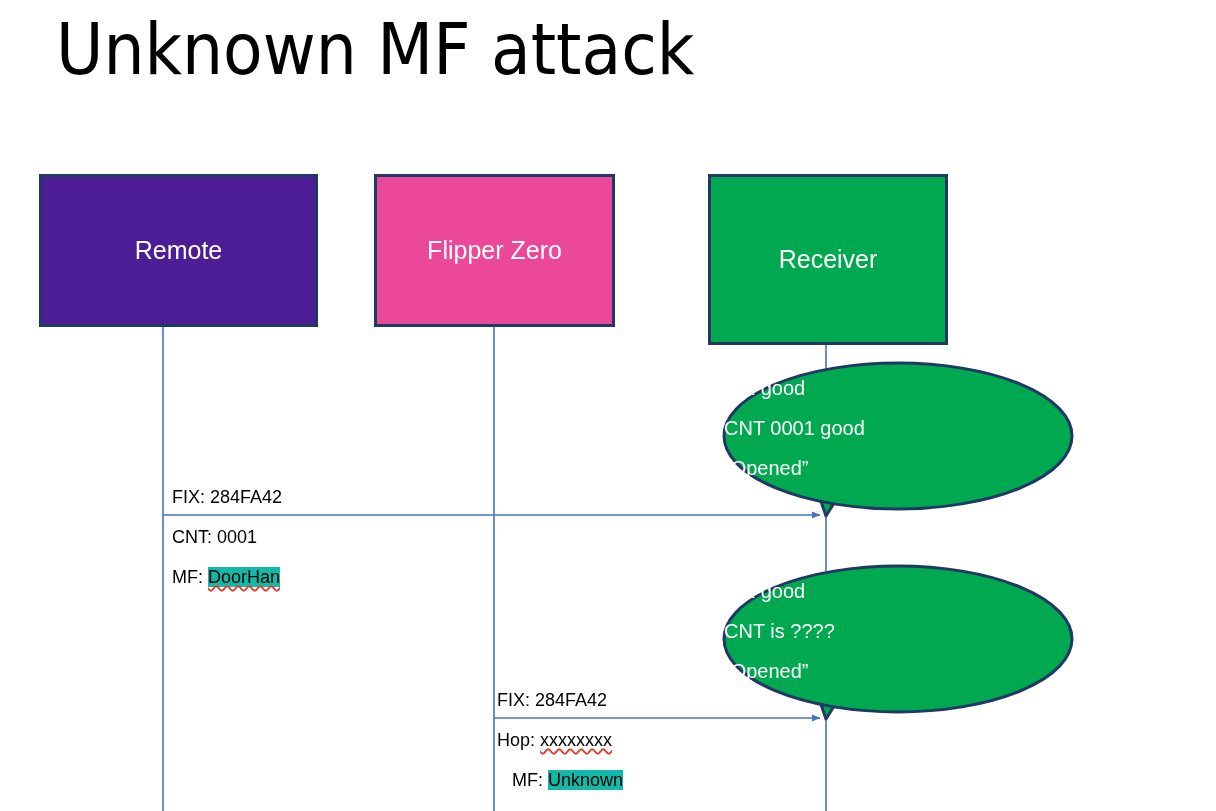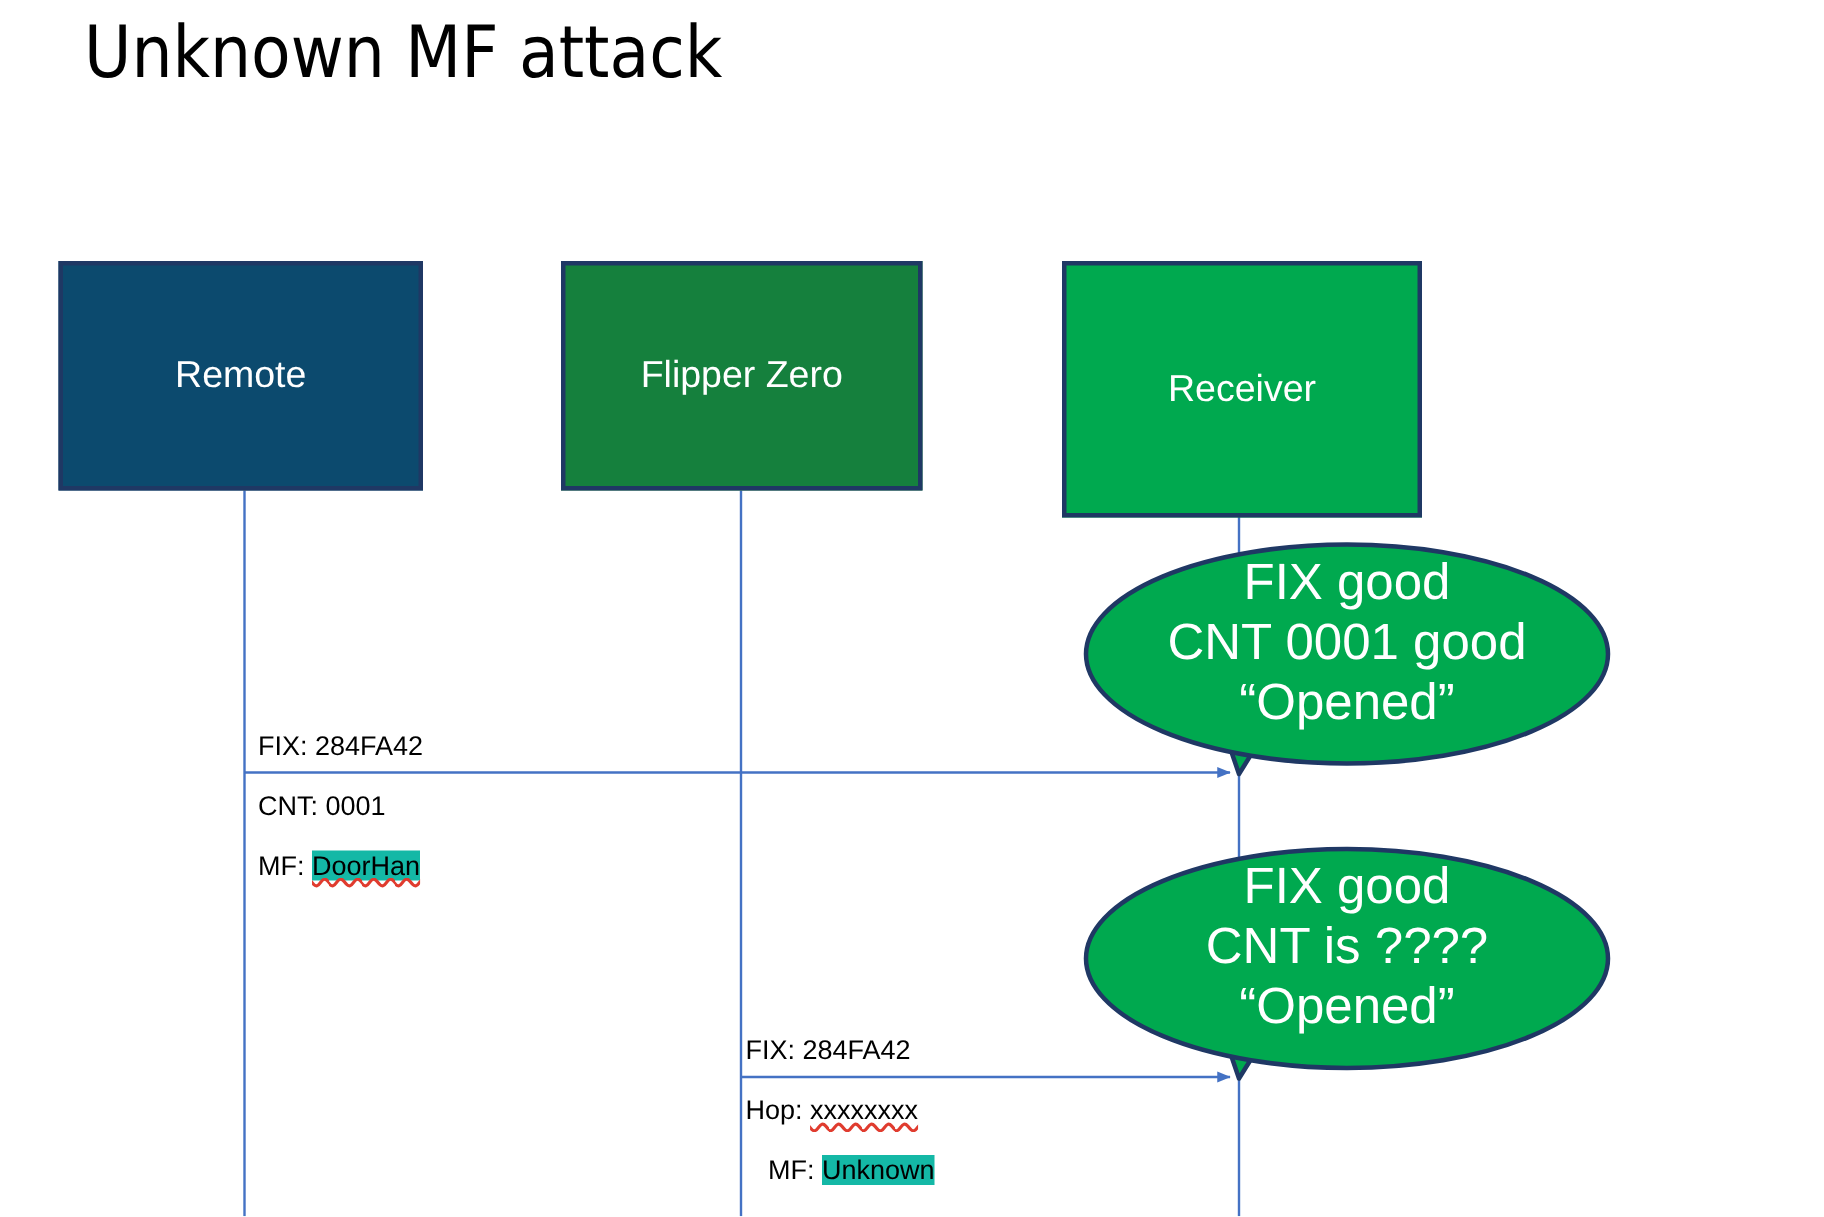--- a/index.html
+++ b/index.html
@@ -18,21 +18,21 @@
     background: #ffffff;
     overflow: hidden;
   }
 
   
   .slide-title {
     position: absolute;
     left: 56px;
     top: 8px;
     font-family: "DejaVu Sans Condensed", "Liberation Sans", sans-serif;
-    font-size: 48px;
+    font-size: 72px;
     font-weight: 300;
     letter-spacing: 0px;
     color: #000000;
     white-space: nowrap;
     line-height: 1.15;
   }
 
   
   #vector-layer {
     position: absolute;
@@ -51,22 +51,22 @@
     align-items: center;
     justify-content: center;
     color: #ffffff;
     font-size: 25px;
     font-weight: 400;
     font-family: "Liberation Sans", sans-serif;
   }
   .actor-label {
     pointer-events: none;
   }
-  #actor-remote   { left: 39px;  top: 174px; width: 243px; height: 153px; background: #0c4a6e; }
-  #actor-flipper  { left: 374px; top: 174px; width: 241px; height: 153px; background: #15803d; justify-content: center; }
+  #actor-remote   { left: 39px;  top: 174px; width: 279px; height: 153px; background: #4c1d95; }
+  #actor-flipper  { left: 374px; top: 174px; width: 241px; height: 153px; background: #ec4899; justify-content: center; }
   #actor-receiver { left: 708px; top: 174px; width: 240px; height: 171px; background: #00A94F; }
 
   
   .msg-note {
     position: absolute;
     font-family: "Liberation Sans", sans-serif;
     font-size: 18px;
     color: #000000;
     line-height: 40px;
     white-space: nowrap;
@@ -86,24 +86,23 @@
     text-decoration-style: wavy;
     text-decoration-color: #E03C2F;
     text-decoration-thickness: 1.5px;
     text-underline-offset: 2px;
   }
 
   
   .bubble-text {
     position: absolute;
     width: 348px;
-    text-align: center;
     color: #ffffff;
     font-family: "Liberation Sans", sans-serif;
-    font-size: 34px;
+    font-size: 20px;
     line-height: 40px;
     pointer-events: none;
   }
   #bubble1-text { left: 724px; top: 368px; }
   #bubble2-text { left: 724px; top: 571px; }
 </style>
 </head>
 <body>
 
 <div id="slide">

